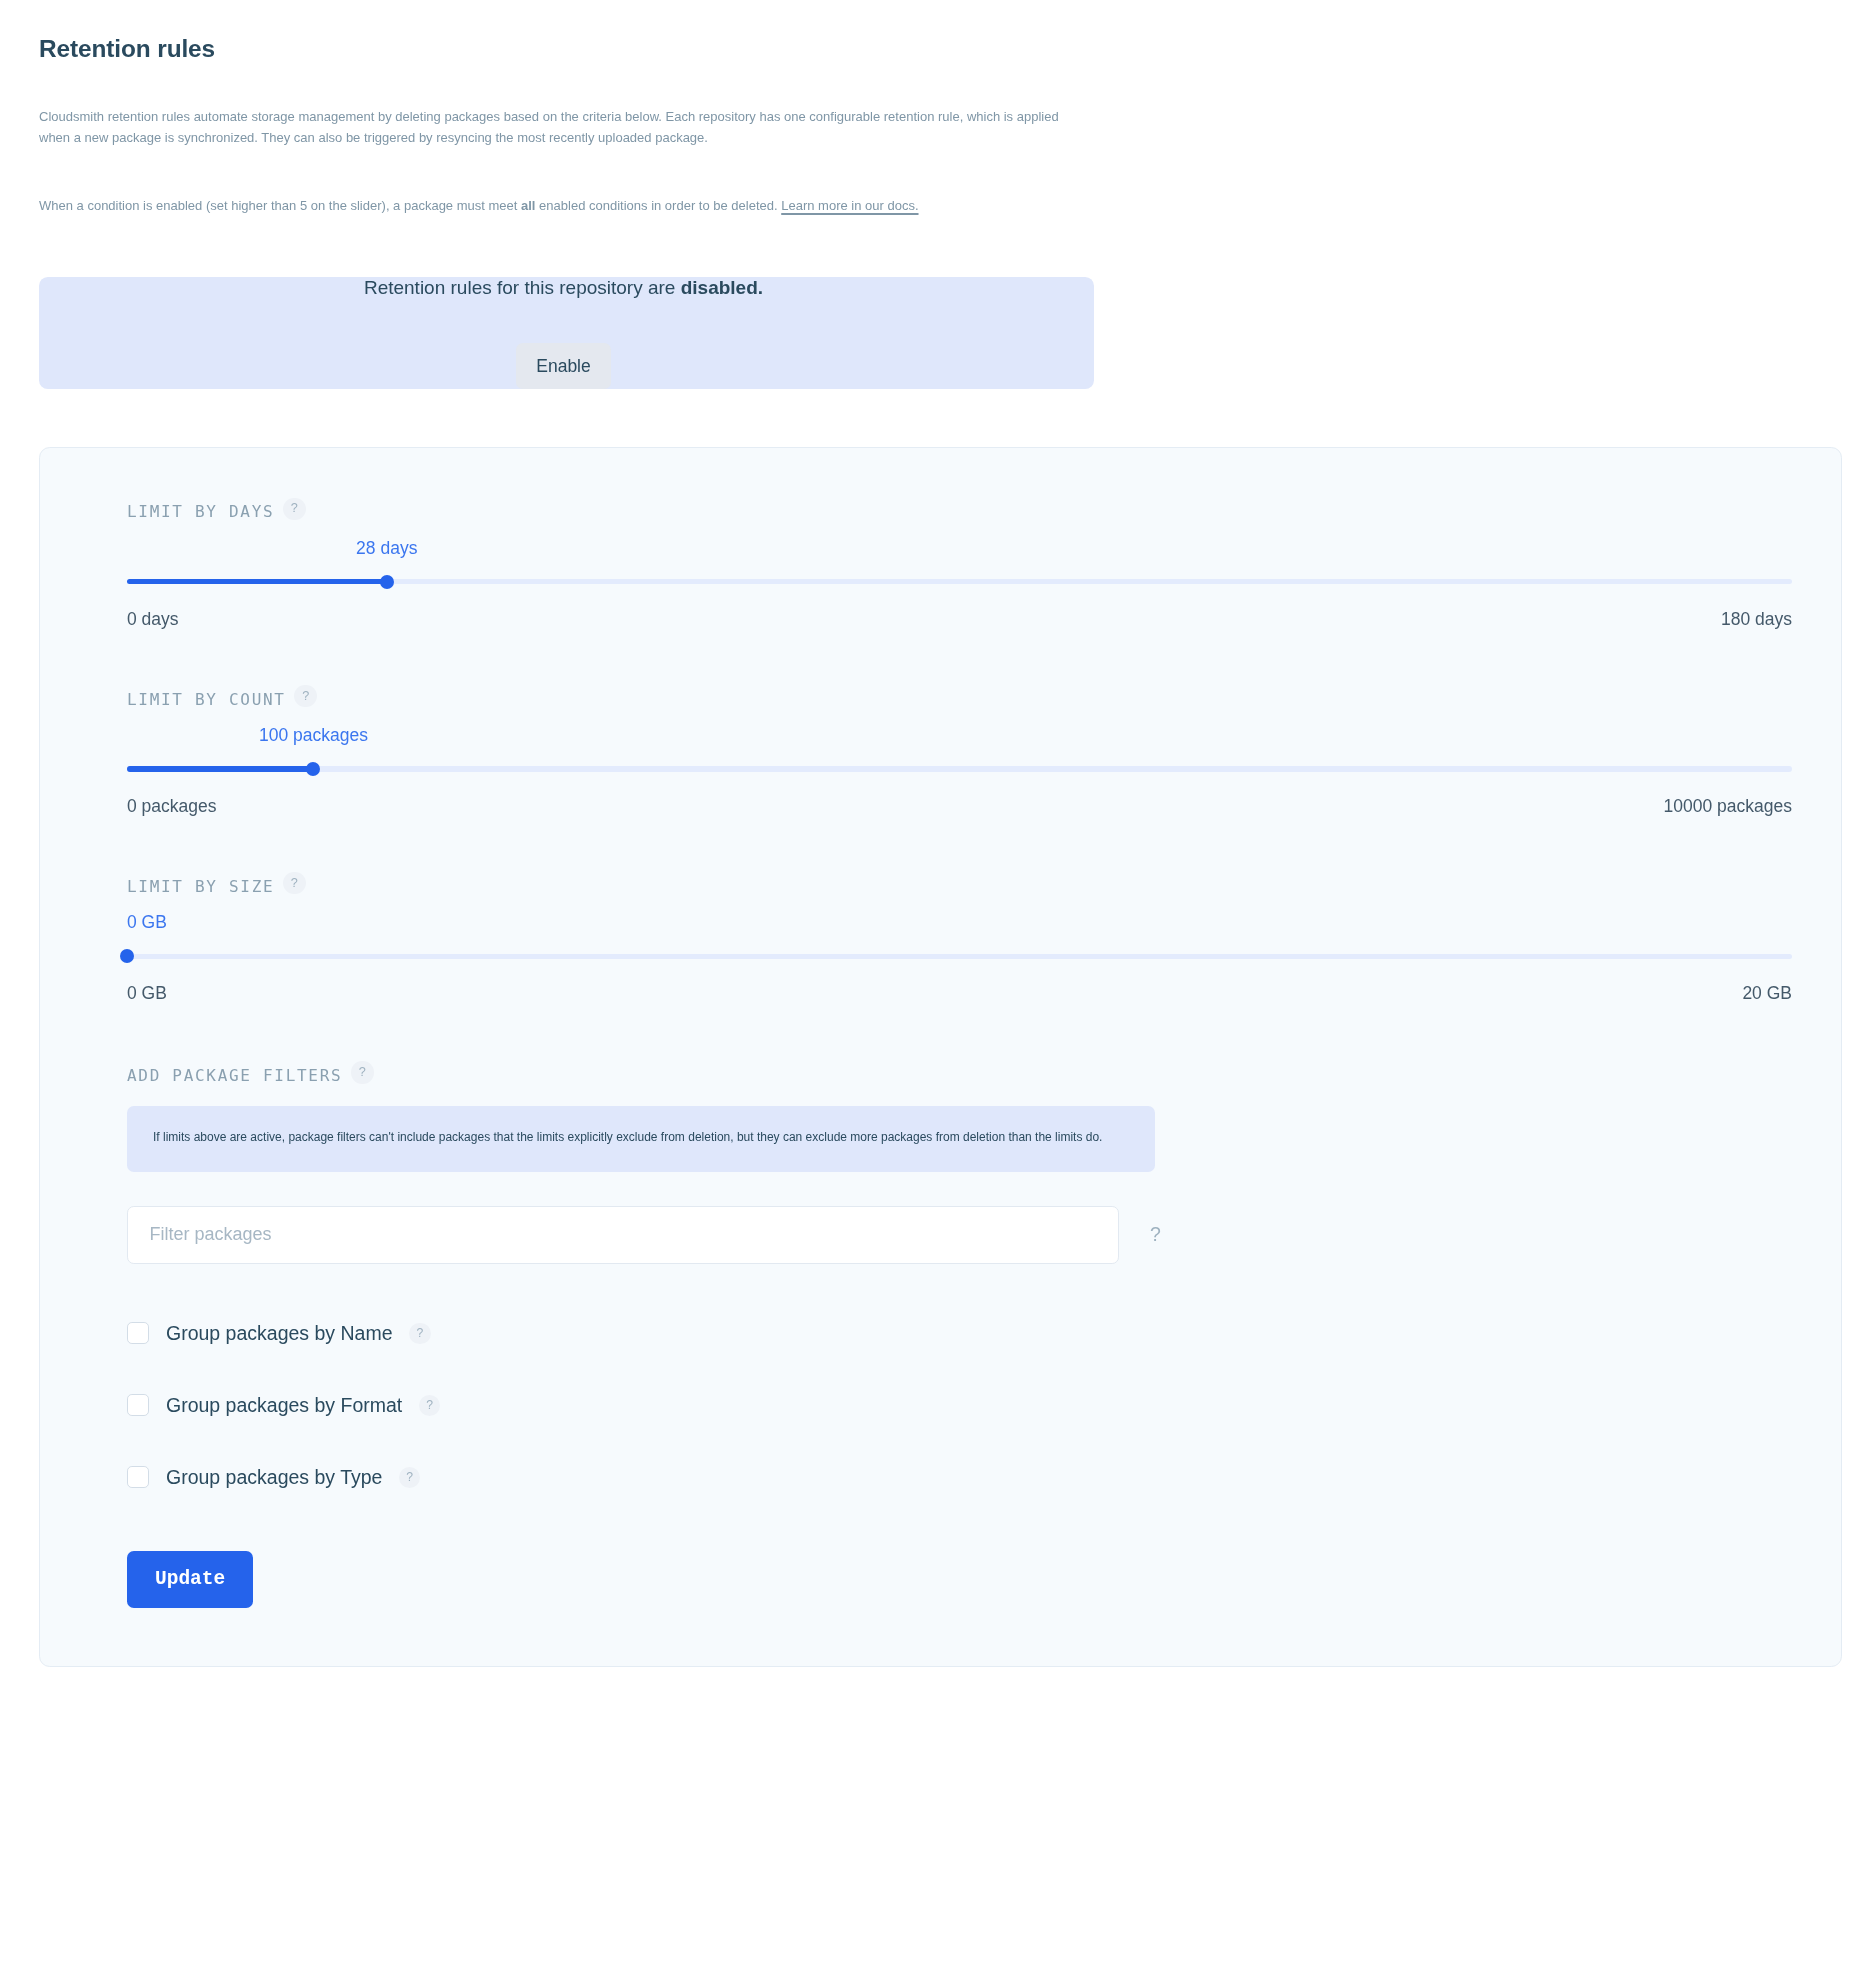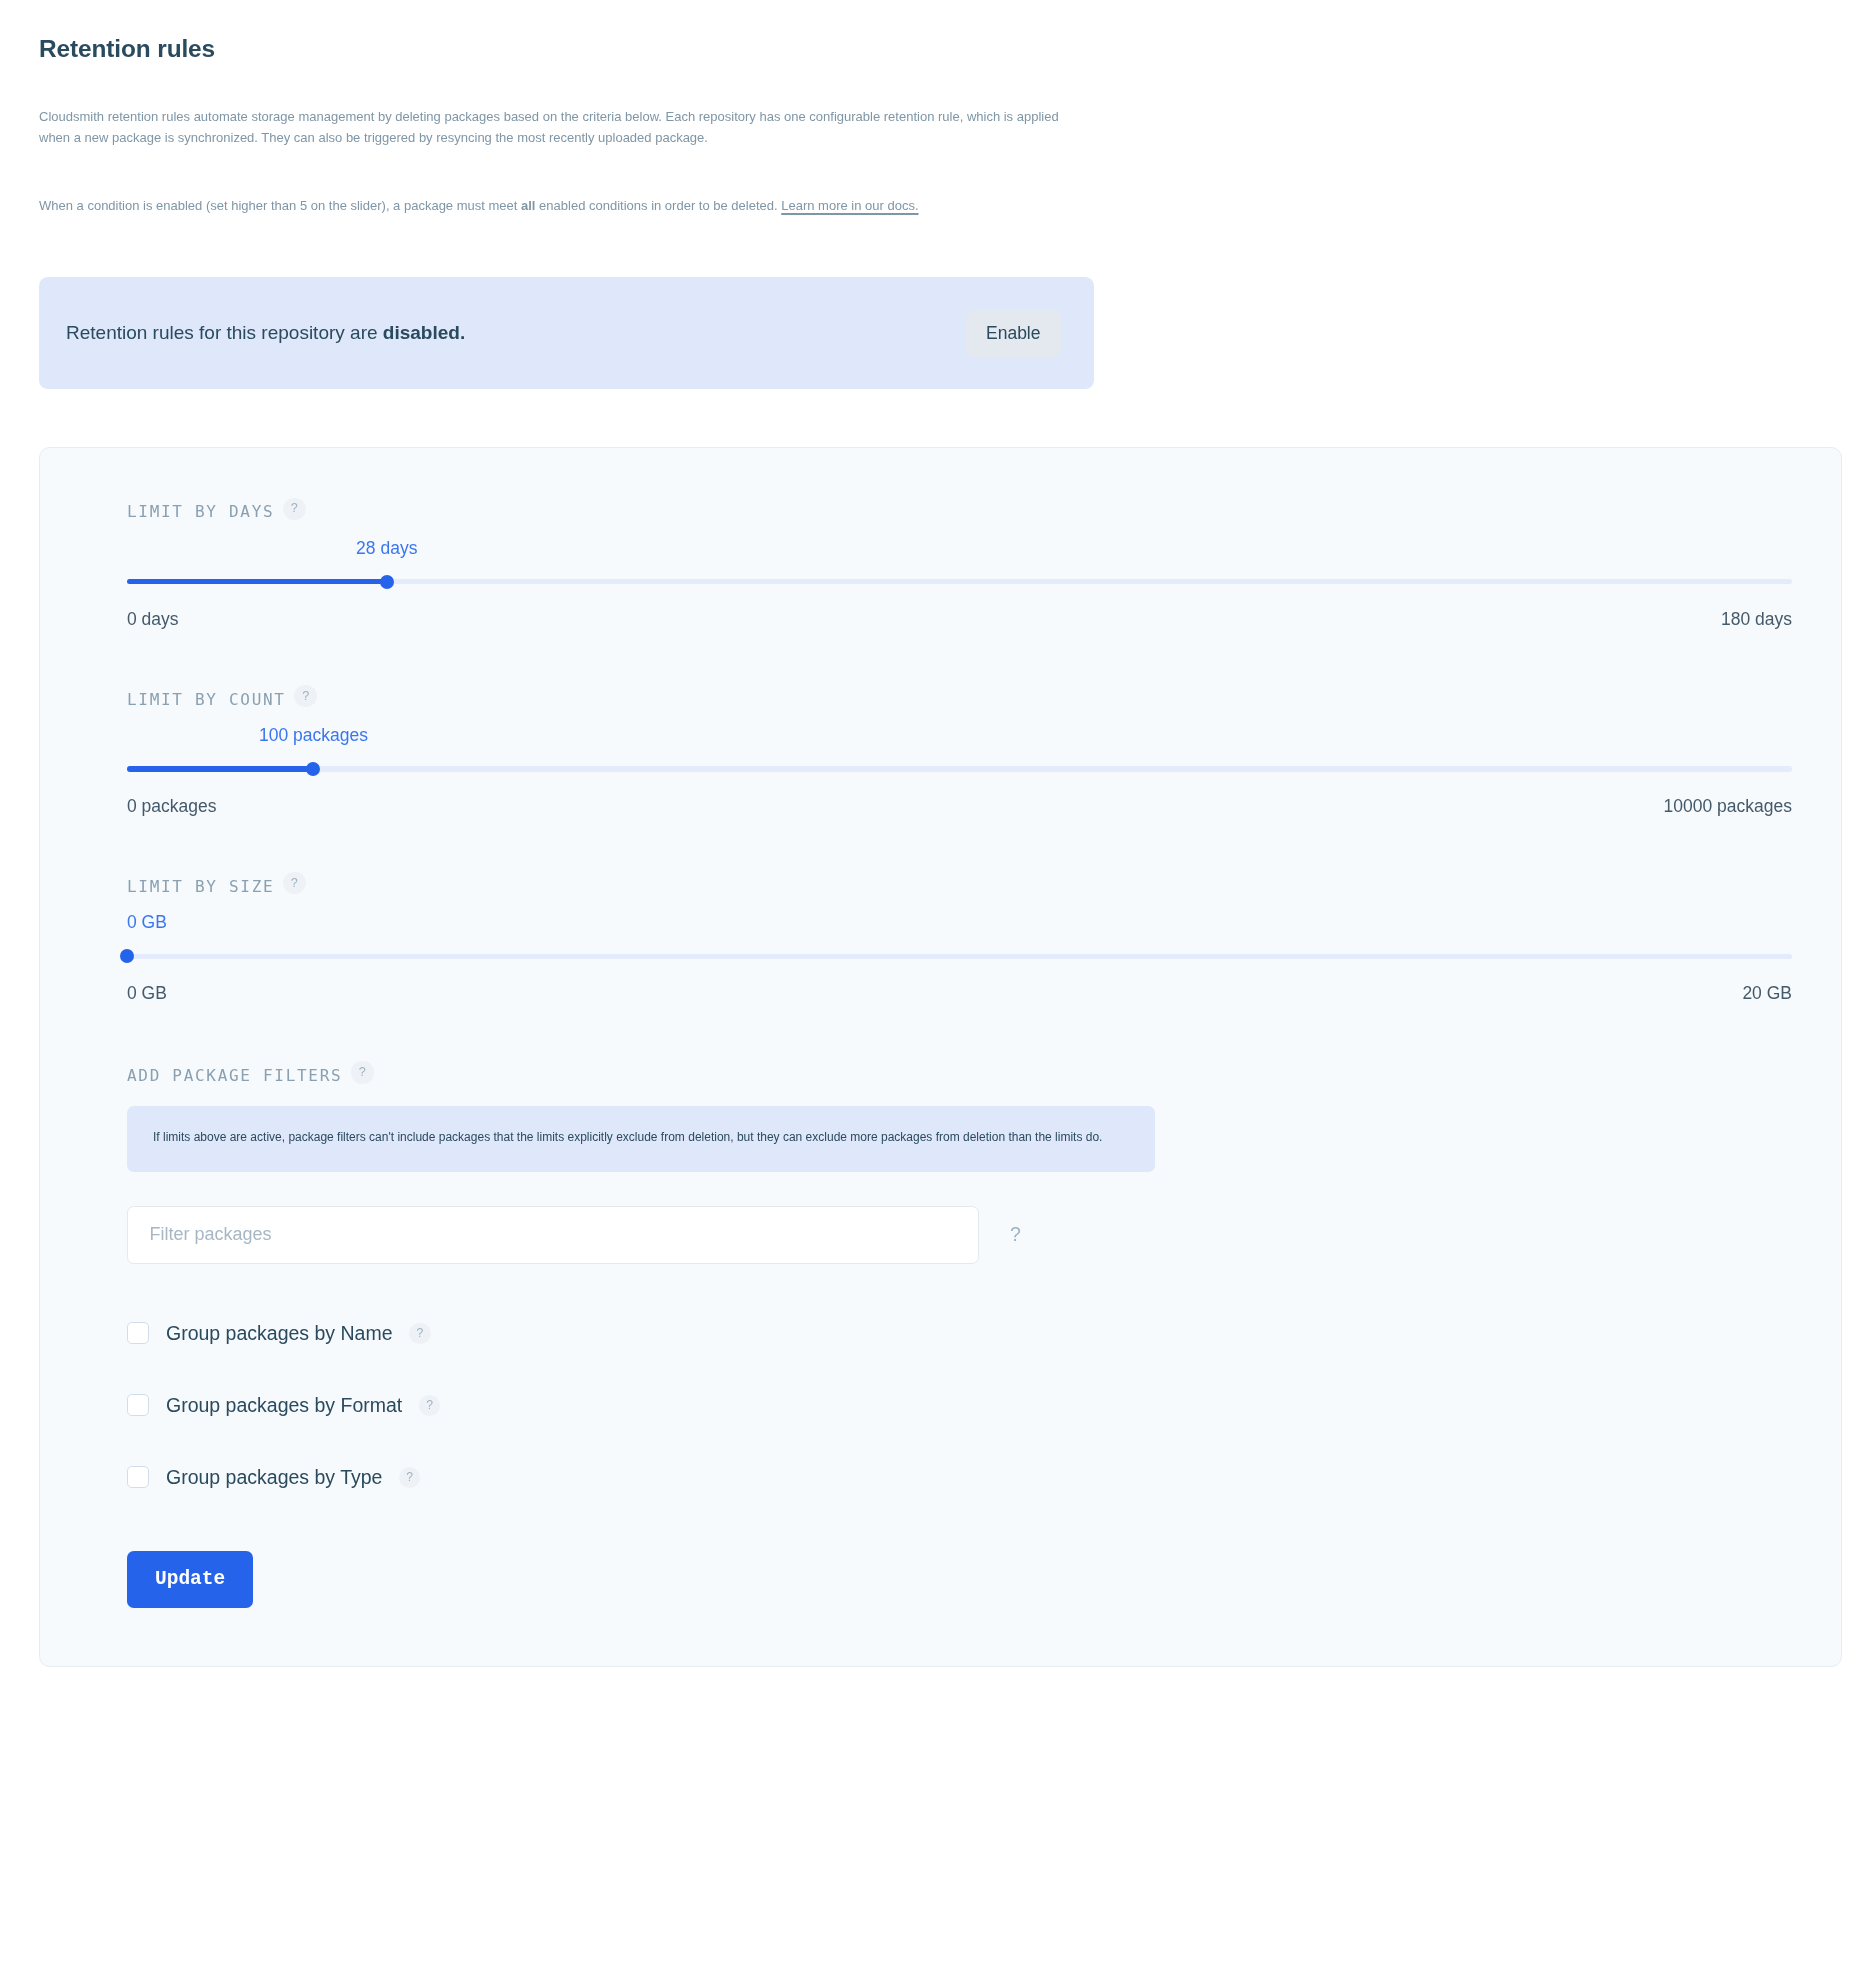--- a/index.html
+++ b/index.html
@@ -54,20 +54,21 @@
   .status-banner {
     margin-top: 61px;
     width: 1055px;
     min-height: 112px;
     background: #dfe7fb;
     border-radius: 8.8px;
     display: flex;
     align-items: center;
     justify-content: space-between;
     padding: 0 33px 0 27px;
+    flex-direction: column;
   }
 
   .status-text {
     font-size: 19px;
     color: #2a4a5e;
     font-weight: 400;
   }
   .status-text b { font-weight: 700; }
 
   .enable-button {
@@ -230,21 +231,21 @@
   }
 
   .filter-input-row {
     margin-top: 34px;
     display: flex;
     align-items: center;
     gap: 31px;
   }
 
   .filter-input {
-    width: 852px;
+    width: 992px;
     height: 58px;
     background: #ffffff;
     border: 1.5px solid #e2e9f1;
     border-radius: 6.8px;
     padding: 0 21.4px;
     font-family: "Liberation Sans", sans-serif;
     font-size: 18px;
     color: #2a4a5e;
     outline: none;
   }

